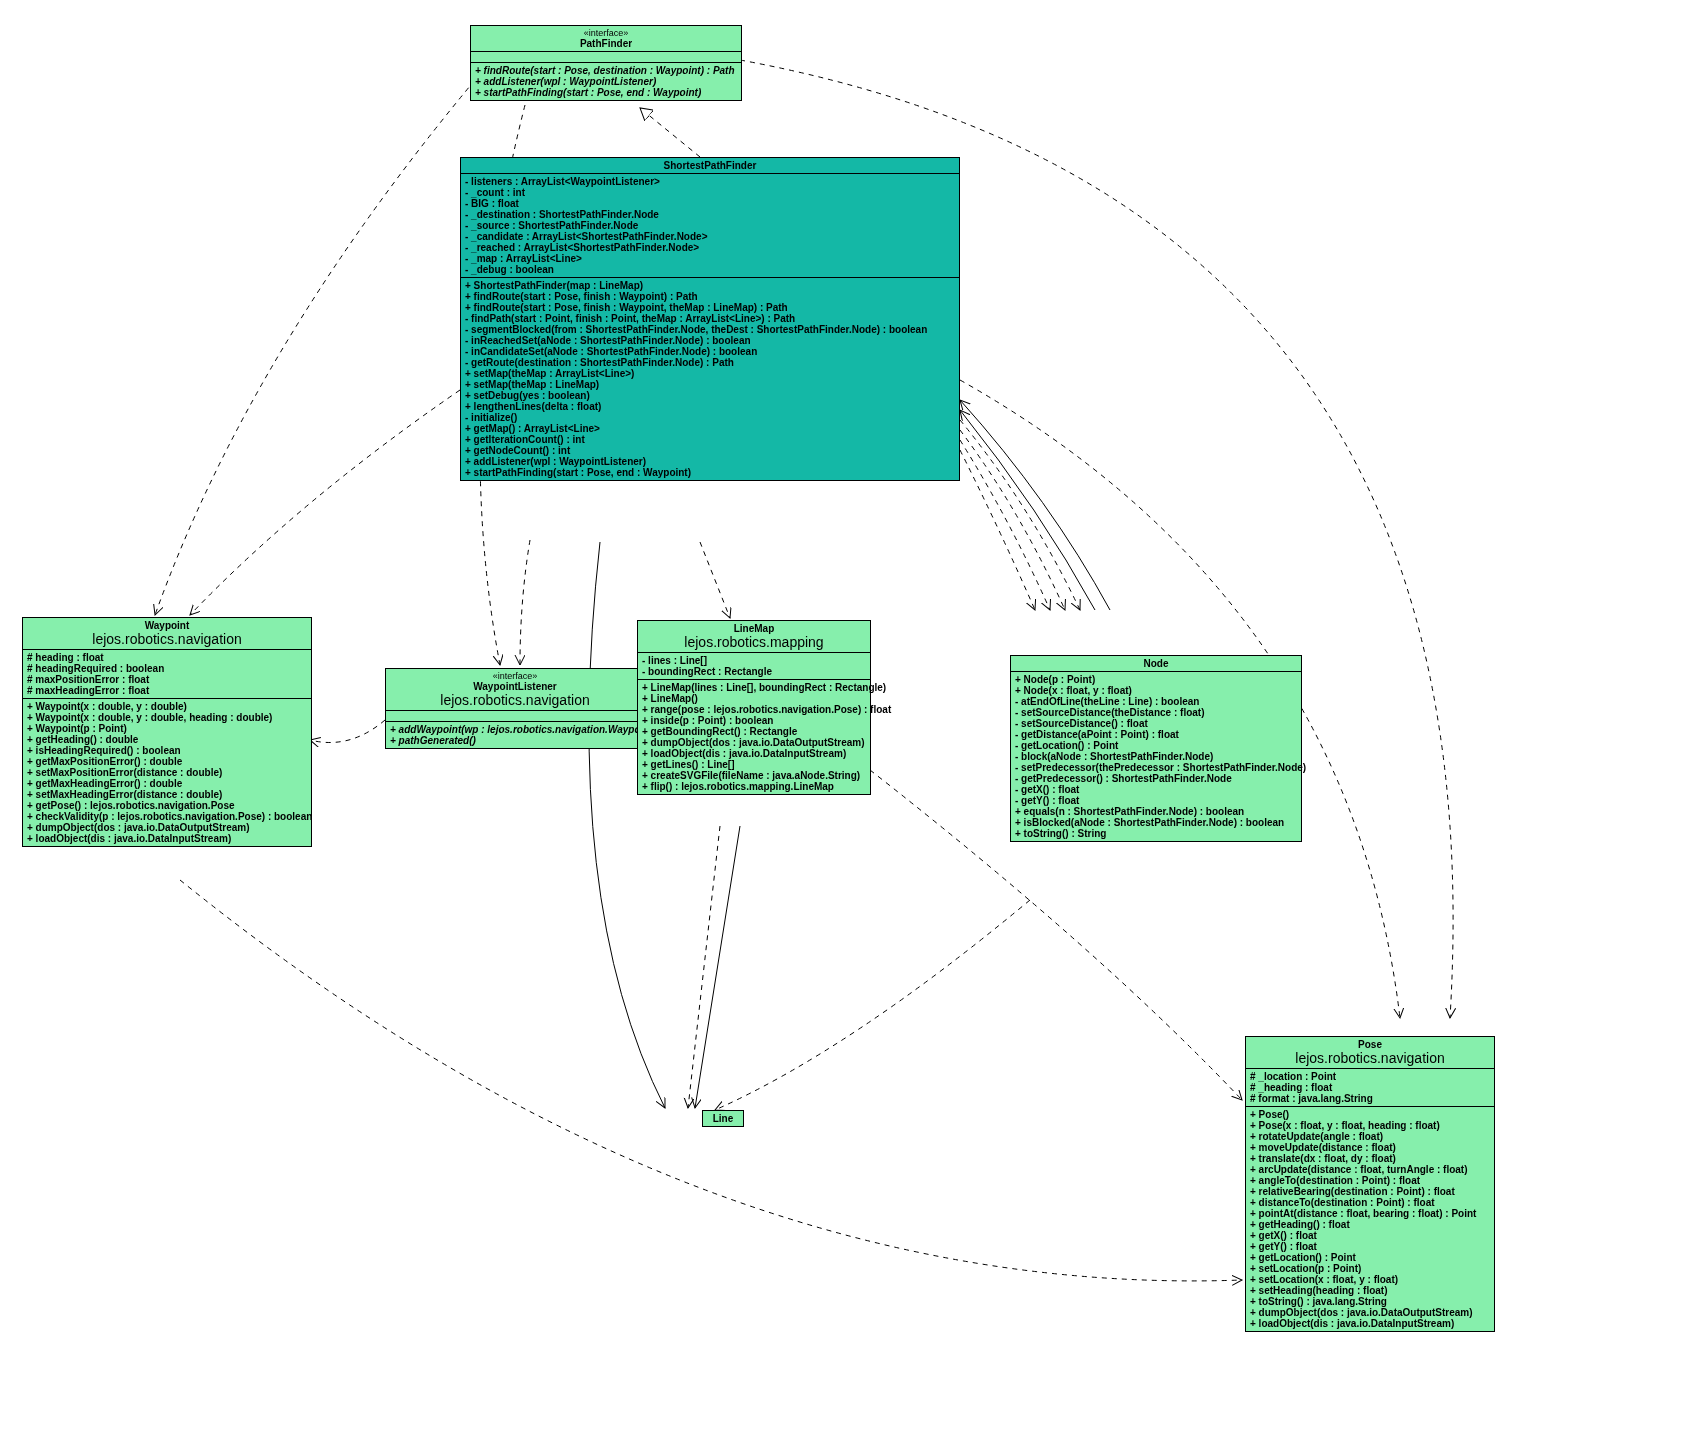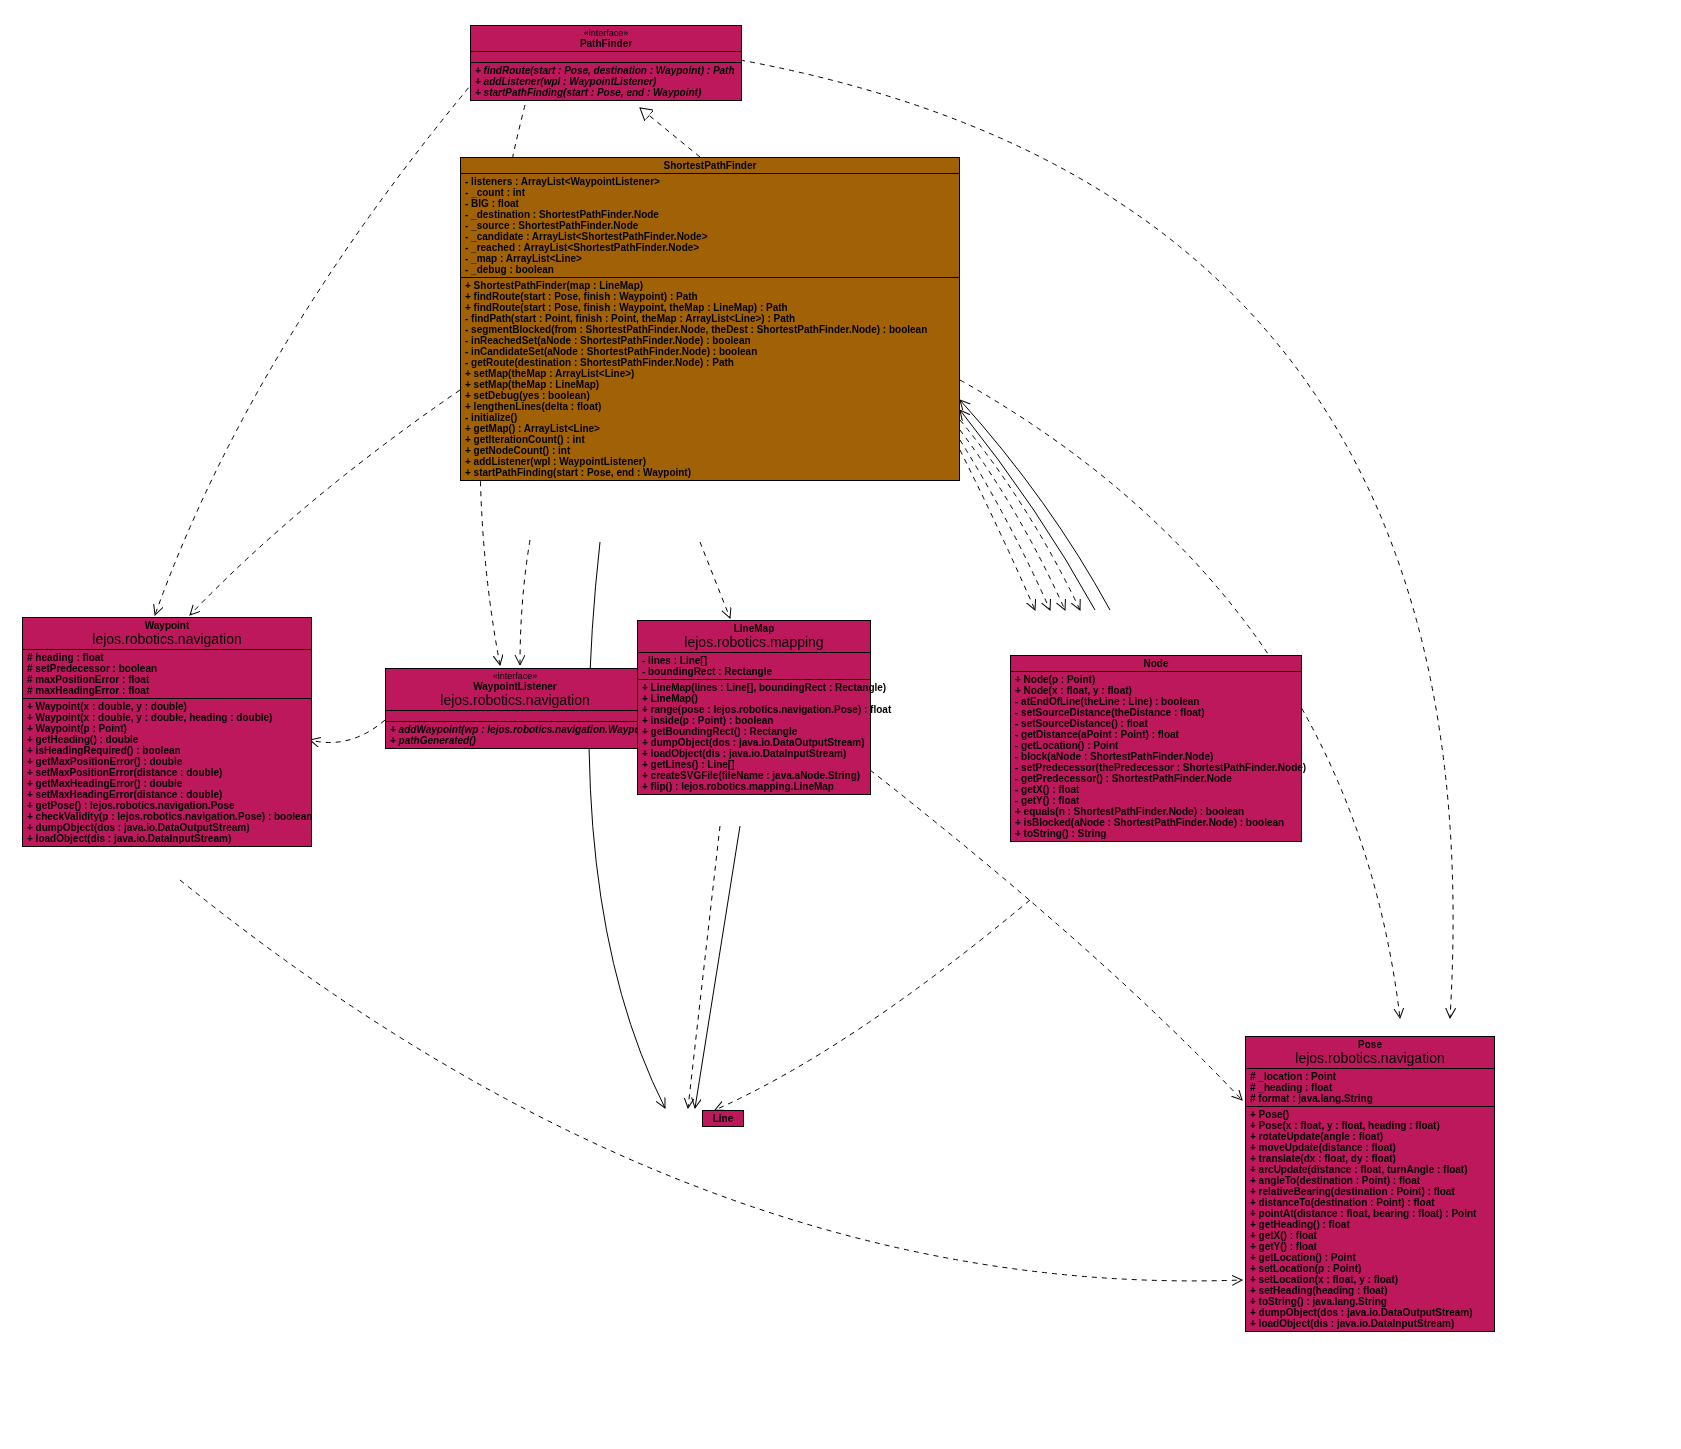--- a/index.html
+++ b/index.html
@@ -8,24 +8,24 @@
     font-family: Arial, sans-serif;
     font-size: 10px;
     background: #fff;
     width: 1681px;
     height: 1449px;
     position: relative;
   }
   .class-box {
     position: absolute;
     border: 1px solid #000;
-    background: #be185d;
+    background: #86efac;
   }
   .class-box.highlighted {
-    background: #a16207;
+    background: #14b8a6;
   }
   .class-header {
     border-bottom: 1px solid #000;
     text-align: center;
     padding: 2px 4px;
   }
   .class-header .stereotype {
     font-size: 9px;
   }
   .class-header .name {
@@ -160,21 +160,21 @@
   </div>
 </div>
 
 <div class="class-box" style="left:22px; top:617px; width:288px;">
   <div class="class-header">
     <div class="name">Waypoint</div>
     <div class="package">lejos.robotics.navigation</div>
   </div>
   <div class="class-section">
     <div class="member"># heading : float</div>
-    <div class="member"># setPredecessor : boolean</div>
+    <div class="member"># headingRequired : boolean</div>
     <div class="member"># maxPositionError : float</div>
     <div class="member"># maxHeadingError : float</div>
   </div>
   <div class="class-section">
     <div class="member">+ Waypoint(x : double, y : double)</div>
     <div class="member">+ Waypoint(x : double, y : double, heading : double)</div>
     <div class="member">+ Waypoint(p : Point)</div>
     <div class="member">+ getHeading() : double</div>
     <div class="member">+ isHeadingRequired() : boolean</div>
     <div class="member">+ getMaxPositionError() : double</div>

